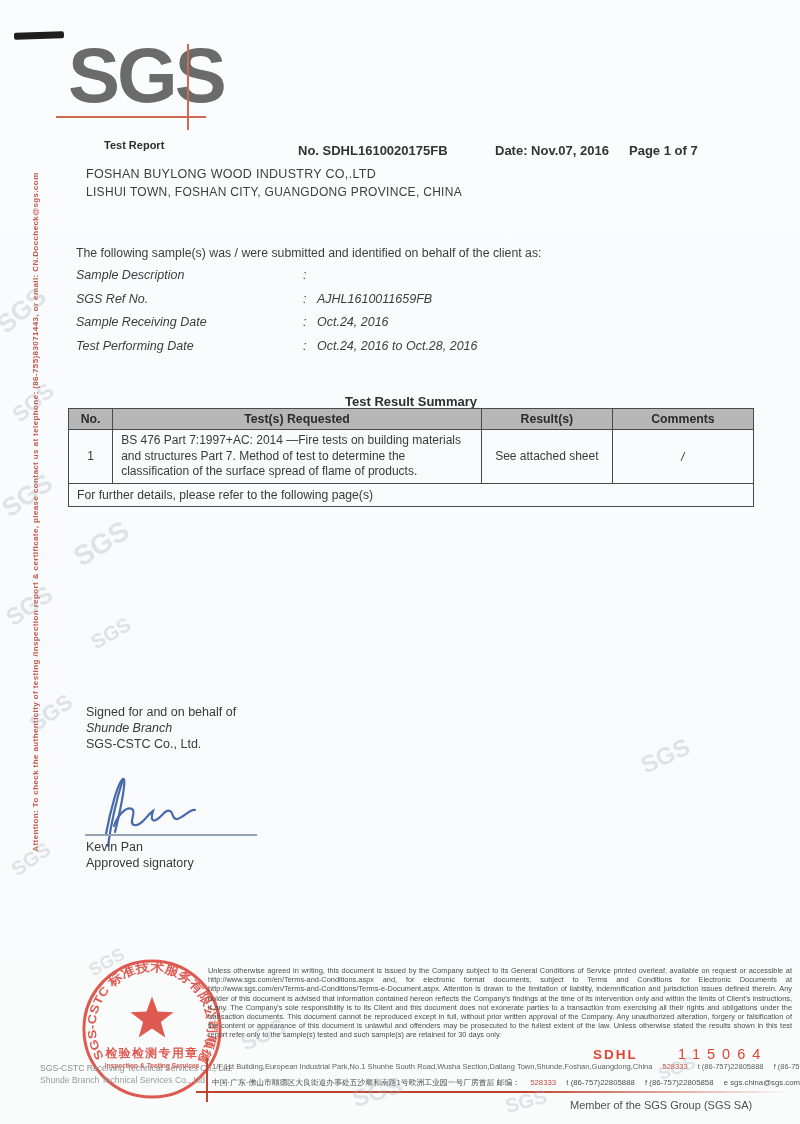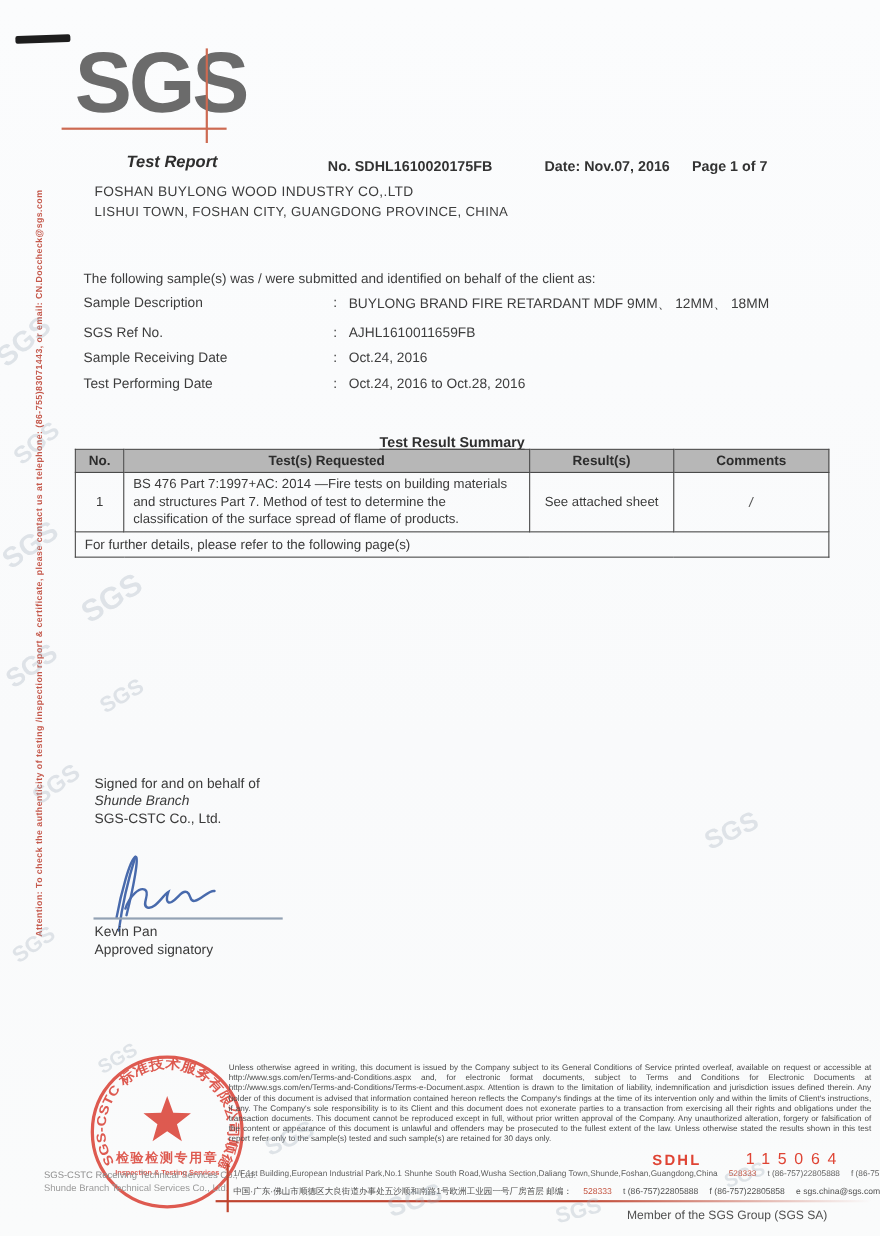--- a/index.html
+++ b/index.html
@@ -11,31 +11,31 @@
   .abs { position:absolute; }
 
   .scan-mark { left:14px; top:32px; width:50px; height:7px; background:#1e1e1e;
     transform:rotate(-2deg); border-radius:2px; }
 
   .logo { left:68px; top:36px; font-size:78px; font-weight:bold; color:#6b6b6b;
     letter-spacing:-3px; line-height:1; }
   .reg-v { left:187px; top:44px; width:2px; height:86px; background:#cd6a52; }
   .reg-h { left:56px; top:116px; width:150px; height:2px; background:#cd6a52; }
 
-  .report-title { left:115px; top:139px; font-size:15px; font-weight:bold; color:#2e2e2e;font-style:italic; }
+  .report-title { left:104px; top:139px; font-size:11px; font-weight:bold; color:#2e2e2e; }
   .report-no   { left:298px; top:143px; font-size:13px; font-weight:bold; color:#333; }
   .report-date { left:495px; top:143px; font-size:13px; font-weight:bold; color:#333; }
   .report-page { left:629px; top:143px; font-size:13px; font-weight:bold; color:#333; }
 
   .client-name    { left:86px; top:167px; font-size:12.5px; letter-spacing:.3px; color:#3d3d3d; }
   .client-address { left:86px; top:185px; font-size:12px; letter-spacing:.3px; color:#3d3d3d; }
 
   .intro { left:76px; top:246px; font-size:12.3px; color:#3d3d3d; }
 
-  .fields { left:76px; top:268px; width:680px; }
+  .fields { left:76px; top:268px; width:680px;font-style:italic; }
   .field-row { display:flex; margin-bottom:9.5px; font-size:12.5px; color:#3d3d3d; }
   .field-label { width:227px; flex:none; }
   .field-sep { width:14px; flex:none; }
   .field-value { flex:1; }
 
   .summary-title { left:68px; top:394px; width:686px; text-align:center; font-size:13px;
     font-weight:bold; text-decoration:underline; text-underline-offset:2px; color:#2e2e2e; }
 
   table.summary { position:absolute; left:68px; top:408px; width:686px;
     border-collapse:collapse; font-size:12px; color:#3a3a3a; }
@@ -102,21 +102,20 @@
 
   <div class="abs client-name">FOSHAN BUYLONG WOOD INDUSTRY CO,.LTD</div>
   <div class="abs client-address">LISHUI TOWN, FOSHAN CITY, GUANGDONG PROVINCE, CHINA</div>
 
   <div class="abs intro">The following sample(s) was / were submitted and identified on behalf of the client as:</div>
 
   <div class="abs fields">
     <div class="field-row">
       <span class="field-label">Sample Description</span>
       <span class="field-sep">:</span>
-      <span class="field-value">BUYLONG BRAND FIRE RETARDANT MDF 9MM、 12MM、 18MM</span>
     </div>
     <div class="field-row">
       <span class="field-label">SGS Ref No.</span>
       <span class="field-sep">:</span>
       <span class="field-value">AJHL1610011659FB</span>
     </div>
     <div class="field-row">
       <span class="field-label">Sample Receiving Date</span>
       <span class="field-sep">:</span>
       <span class="field-value">Oct.24, 2016</span>

